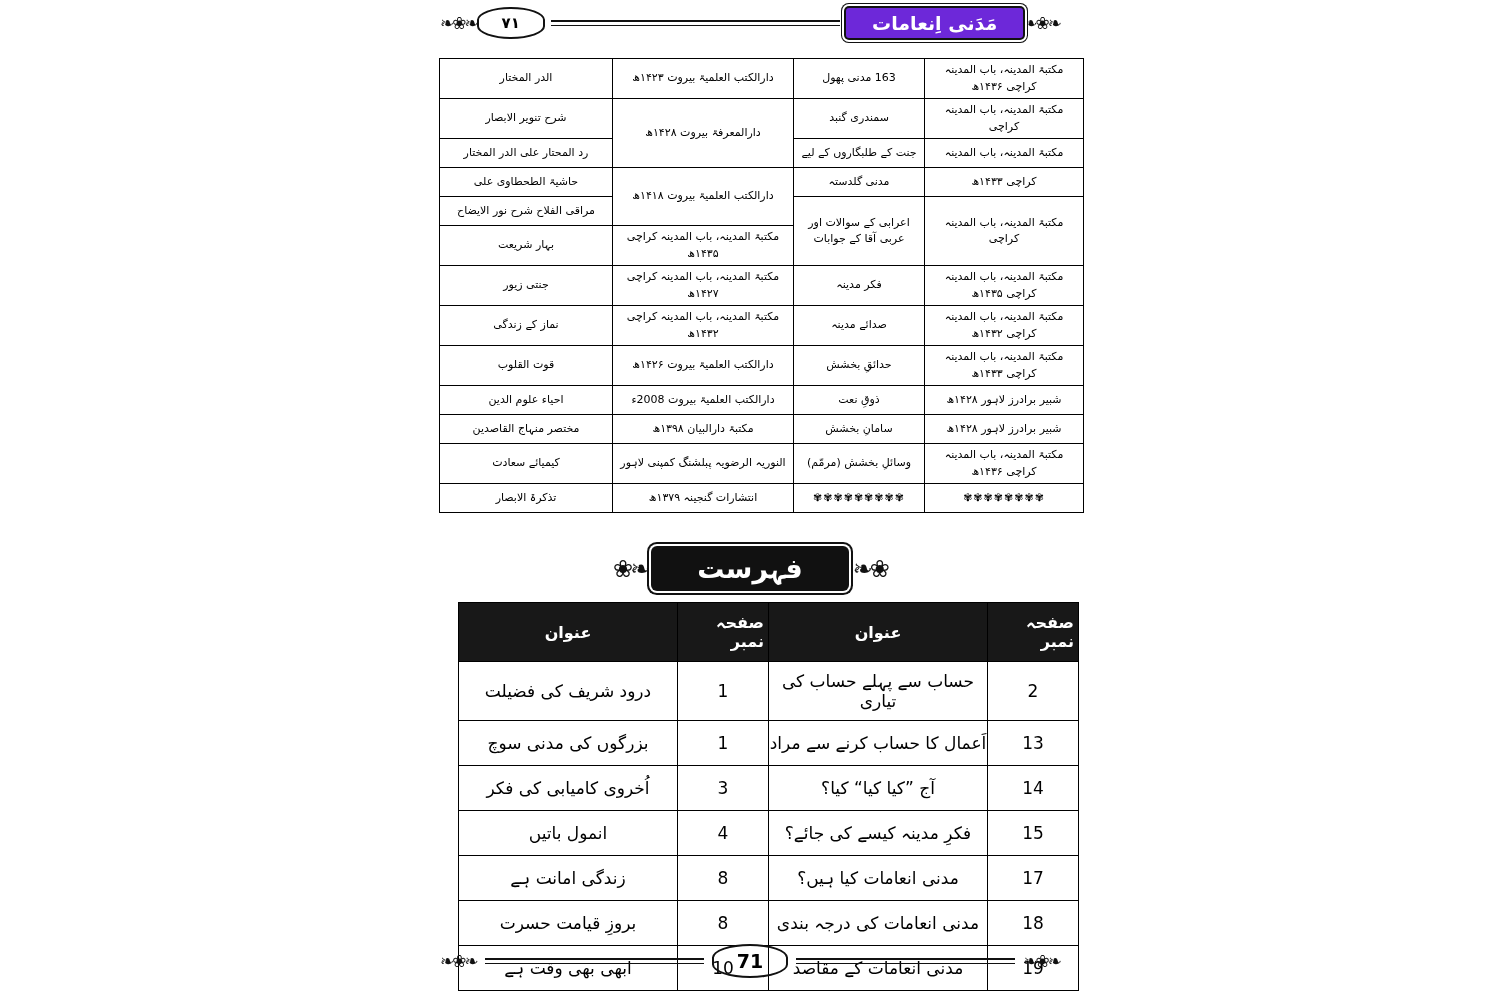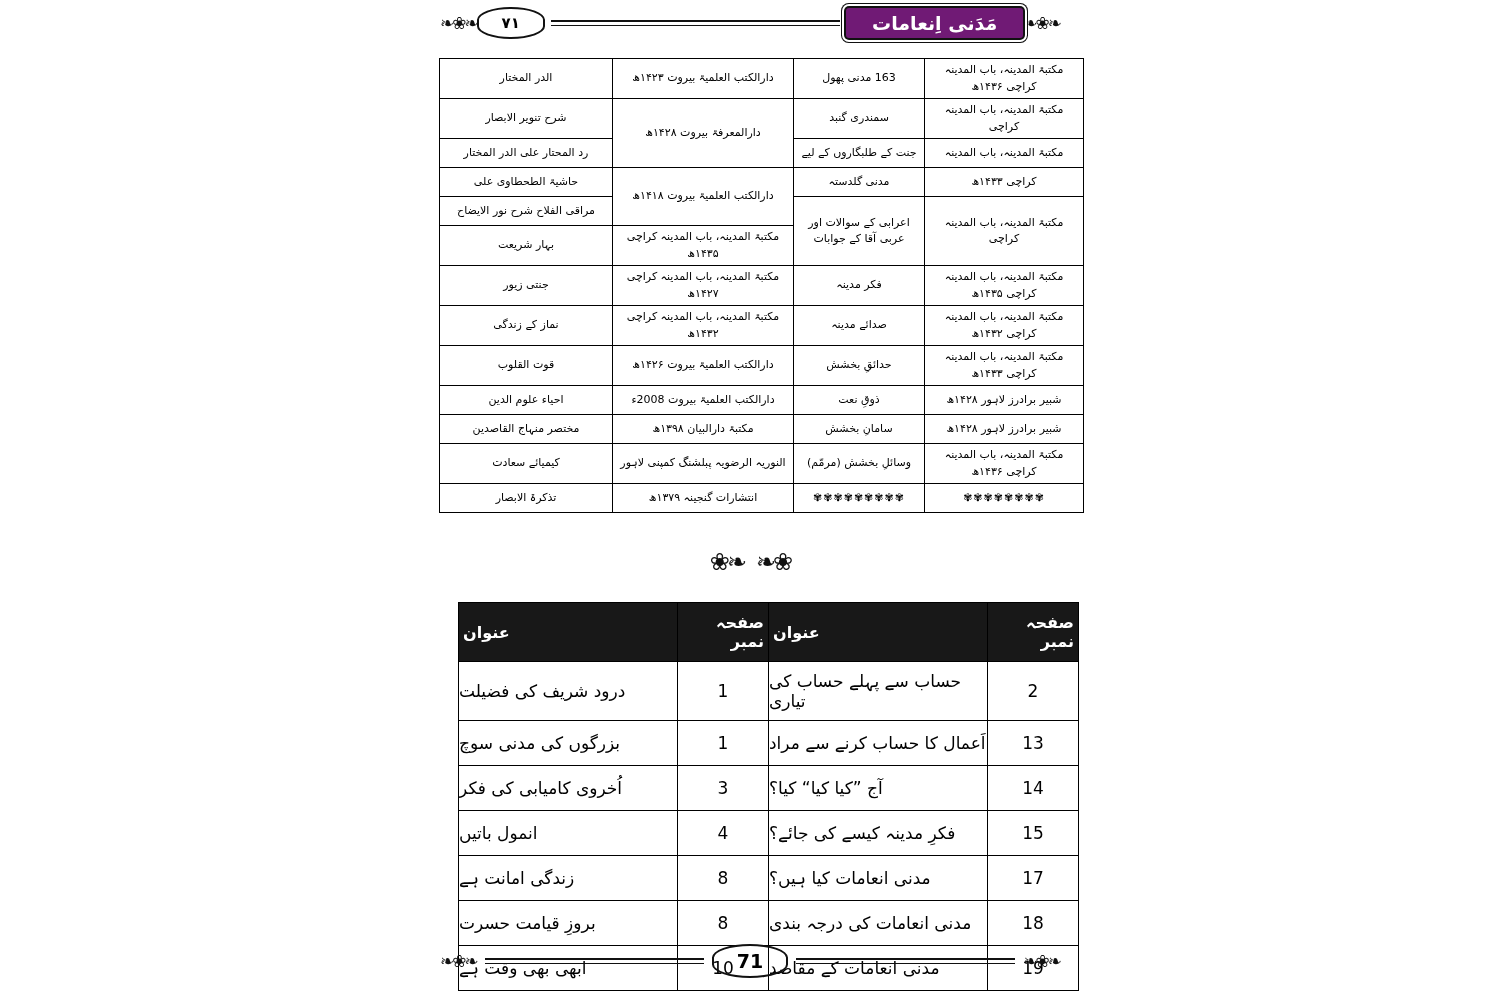--- a/index.html
+++ b/index.html
@@ -20,21 +20,21 @@
   .hdr-band{
     position:relative;flex:1;height:20px;margin:0 6px;
   }
   .hdr-band:before{
     content:"";position:absolute;left:0;right:0;top:7px;height:2px;background:#111;
   }
   .hdr-band:after{
     content:"";position:absolute;left:0;right:0;top:12px;height:1px;background:#111;
   }
   .hdr-title{
-    background:#701a75;color:#fff;font-size:19px;font-weight:bold;
+    background:#6d28d9;color:#fff;font-size:19px;font-weight:bold;
     padding:4px 26px;border-radius:3px;white-space:nowrap;
     letter-spacing:0.5px;
     box-shadow:0 0 0 2px #111, 0 0 0 4px #fff, 0 0 0 5px #111;
   }
   .hdr-pagenum{
     border:2px solid #111;border-radius:50%/40%;
     width:64px;height:28px;display:flex;align-items:center;justify-content:center;
     font-size:15px;font-weight:bold;text-align:right;
   }
   .orn{font-size:17px;line-height:1;color:#111;letter-spacing:-2px;}
@@ -87,21 +87,21 @@
     padding:10px 4px;
     text-align:right;
   }
   .idx-table td{
     border:1px solid #000;
     font-size:17px;
     padding:9px 0;
     text-align:center;
     height:26px;
   }
-  .idx-table .col-title{width:210px;text-align:left;}
+  .idx-table .col-title{width:210px;text-align:center;}
   .idx-table .col-page{width:82px;}
 
   
   .footer{
     position:absolute;bottom:22px;left:440px;width:620px;height:34px;
     display:flex;align-items:center;justify-content:space-between;
   }
   .ftr-band{position:relative;flex:1;height:16px;margin:0 8px;}
   .ftr-band:before{content:"";position:absolute;left:0;right:0;top:5px;height:2px;background:#111;}
   .ftr-band:after{content:"";position:absolute;left:0;right:0;top:10px;height:1px;background:#111;}
@@ -198,20 +198,21 @@
         <td class="c1 stars">✾✾✾✾✾✾✾✾</td>
         <td class="c2 stars">✾✾✾✾✾✾✾✾✾</td>
         <td class="c3">انتشارات گنجینہ ۱۳۷۹ھ</td>
         <td class="c4">تذکرۃ الابصار</td>
       </tr>
     </tbody>
   </table>
 
   <div class="fehrist-wrap">
     <span class="orn-big">❀❧</span>
+    <span class="fehrist">فہرست</span>
     <span class="orn-big">❧❀</span>
   </div>
 
   <table class="idx-table">
     <thead>
       <tr>
         <th class="col-page">صفحہ نمبر</th>
         <th class="col-title">عنوان</th>
         <th class="col-page">صفحہ نمبر</th>
         <th class="col-title">عنوان</th>

